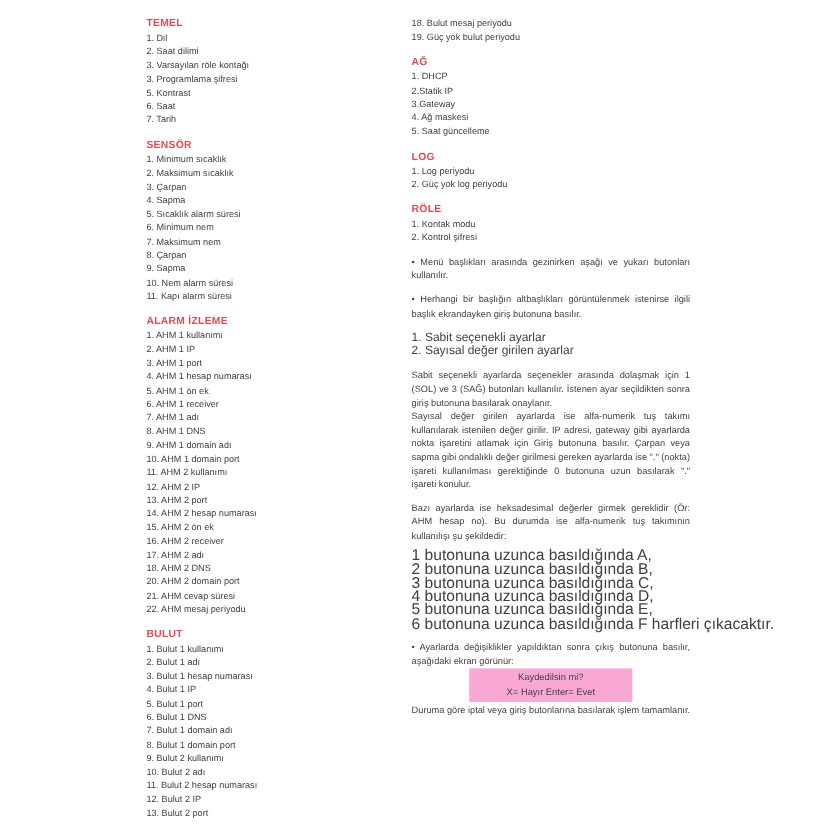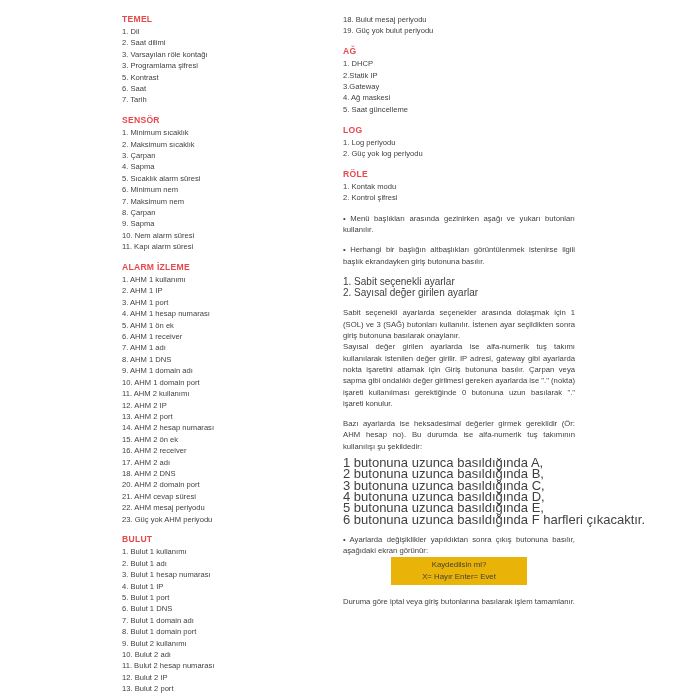--- a/index.html
+++ b/index.html
@@ -83,22 +83,22 @@
     margin: 0 0 9px 0;
     padding: 0;
   }
   ul.keylist li {
     font-size: 13px;
     line-height: 11.3px;
     color: #3f3f3f;
     white-space: nowrap;
   }
   .dialog {
-    background: #eab308;
-    margin: 1px auto 11px auto;
+    background: #f9a8d4;
+    margin: 1px auto 1px auto;
     width: 136px;
     padding: 2px 0 3px 0;
     text-align: center;
   }
   .dialog div {
     font-size: 7.8px;
     line-height: 11.3px;
     color: #3f3f3f;
   }
   .gap-sm { height: 9px; }
@@ -153,21 +153,20 @@
       <li>12. AHM 2 IP</li>
       <li>13. AHM 2 port</li>
       <li>14. AHM 2 hesap numarası</li>
       <li>15. AHM 2 ön ek</li>
       <li>16. AHM 2 receiver</li>
       <li>17. AHM 2 adı</li>
       <li>18. AHM 2 DNS</li>
       <li>20. AHM 2 domain port</li>
       <li>21. AHM cevap süresi</li>
       <li>22. AHM mesaj periyodu</li>
-      <li>23. Güç yok AHM periyodu</li>
     </ol>
 
     <div class="section-head spacer-before">BULUT</div>
     <ol class="items">
       <li>1. Bulut 1 kullanımı</li>
       <li>2. Bulut 1 adı</li>
       <li>3. Bulut 1 hesap numarası</li>
       <li>4. Bulut 1 IP</li>
       <li>5. Bulut 1 port</li>
       <li>6. Bulut 1 DNS</li>

